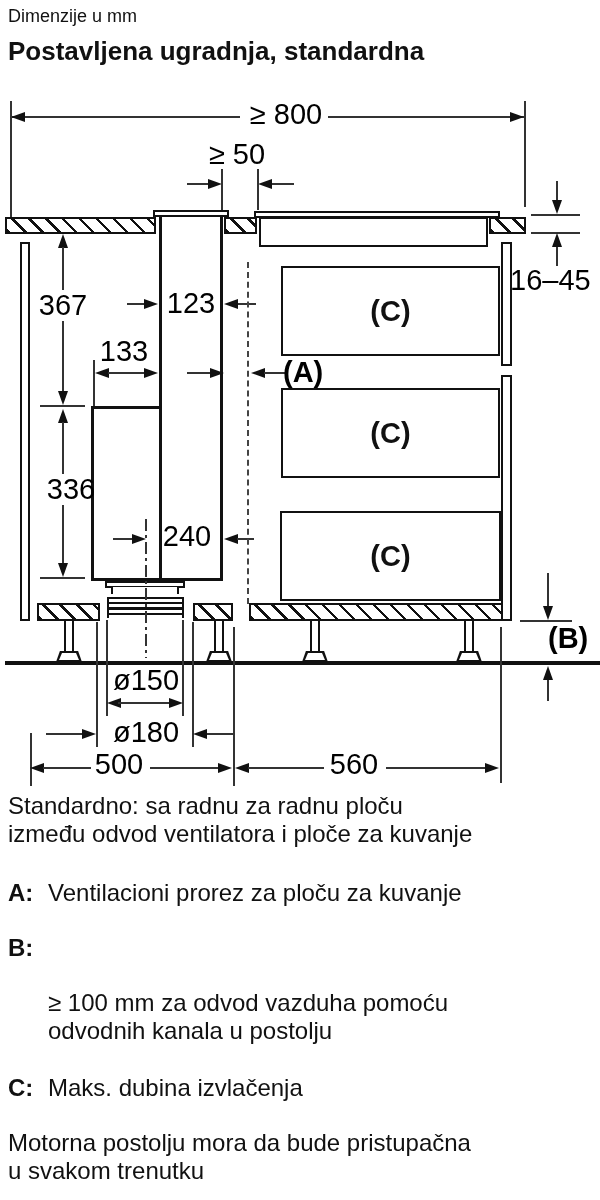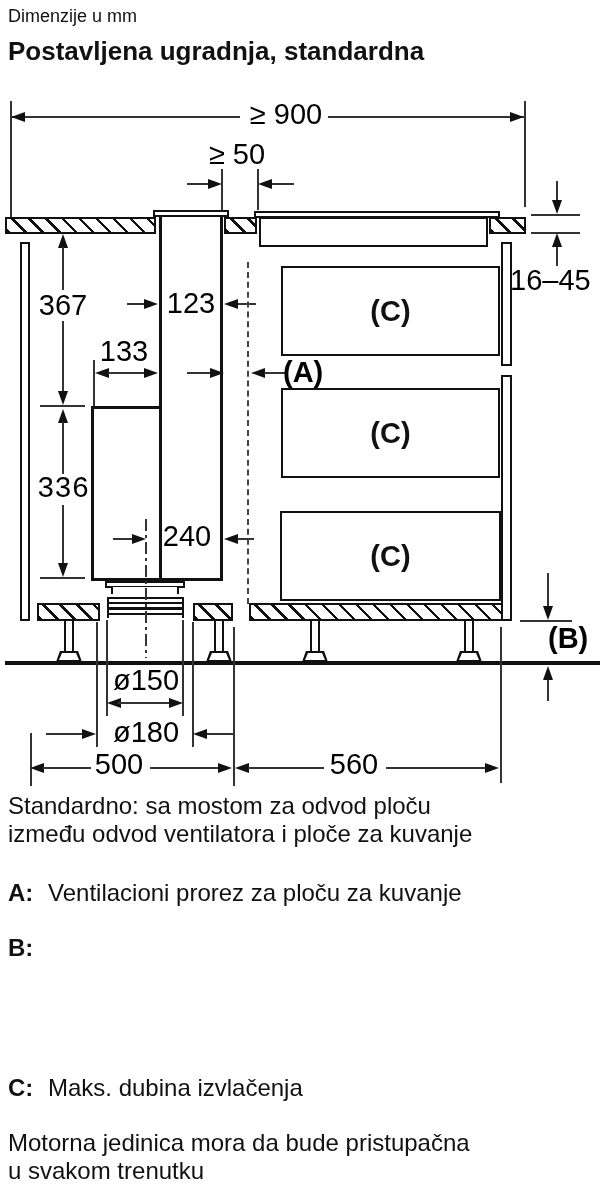--- a/index.html
+++ b/index.html
@@ -36,21 +36,21 @@
     background:repeating-linear-gradient(180deg,#111 0 2.2px,#fff 2.2px 5.2px);}
 </style>
 </head>
 <body>
 
 <div class="page">
 
   <div class="title1">Dimenzije u mm</div>
   <div class="title2">Postavljena ugradnja, standardna</div>
 
-  <div class="dim" style="left:230px;top:100px;width:112px;">≥ 900</div>
+  <div class="dim" style="left:230px;top:100px;width:112px;">≥ 800</div>
   <div class="ln" style="left:11px;top:116px;width:229px;height:2px;"></div>
   <div class="ln" style="left:328px;top:116px;width:196px;height:2px;"></div>
   <div class="ah ah-l" style="left:11px;top:112px;"></div>
   <div class="ah ah-r" style="left:510px;top:112px;"></div>
   <div class="ln" style="left:10px;top:101px;width:2px;height:116px;"></div>
   <div class="ln" style="left:524px;top:101px;width:2px;height:106px;"></div>
 
   <div class="dim" style="left:196px;top:140px;width:82px;">≥ 50</div>
   <div class="ln" style="left:187px;top:183px;width:22px;height:2px;"></div>
   <div class="ah ah-r" style="left:208px;top:179px;"></div>
@@ -81,21 +81,21 @@
 
   <div class="ah ah-u" style="left:58px;top:234px;"></div>
   <div class="ln" style="left:62px;top:247px;width:2px;height:43px;"></div>
   <div class="dim" style="left:32px;top:291px;width:62px;">367</div>
   <div class="ln" style="left:62px;top:321px;width:2px;height:71px;"></div>
   <div class="ah ah-d" style="left:58px;top:391px;"></div>
   <div class="ln" style="left:40px;top:405px;width:45px;height:2px;"></div>
 
   <div class="ah ah-u" style="left:58px;top:409px;"></div>
   <div class="ln" style="left:62px;top:422px;width:2px;height:52px;"></div>
-  <div class="dim" style="left:32px;top:475px;width:62px;font-family:Liberation Mono, monospace;">336</div>
+  <div class="dim" style="left:40px;top:475px;width:62px;">336</div>
   <div class="ln" style="left:62px;top:505px;width:2px;height:59px;"></div>
   <div class="ah ah-d" style="left:58px;top:563px;"></div>
   <div class="ln" style="left:40px;top:577px;width:45px;height:2px;"></div>
 
   <div class="dim" style="left:162px;top:289px;width:58px;">123</div>
   <div class="ln" style="left:127px;top:303px;width:18px;height:2px;"></div>
   <div class="ah ah-r" style="left:144px;top:299px;"></div>
   <div class="ah ah-l" style="left:224px;top:299px;"></div>
   <div class="ln" style="left:238px;top:303px;width:18px;height:2px;"></div>
 
@@ -192,37 +192,41 @@
   <div class="dim" style="left:88px;top:750px;width:62px;">500</div>
   <div class="ln" style="left:150px;top:767px;width:69px;height:2px;"></div>
   <div class="ah ah-r" style="left:218px;top:763px;"></div>
   <div class="ah ah-l" style="left:235px;top:763px;"></div>
   <div class="ln" style="left:248px;top:767px;width:76px;height:2px;"></div>
   <div class="dim" style="left:323px;top:750px;width:62px;">560</div>
   <div class="ln" style="left:386px;top:767px;width:100px;height:2px;"></div>
   <div class="ah ah-r" style="left:485px;top:763px;"></div>
 
   <div class="cap" style="top:792px;">
-    <div>Standardno: sa mostom za odvod ploču</div>
+    <div>Standardno: sa radnu za radnu ploču</div>
     <div>između odvod ventilatora i ploče za kuvanje</div>
   </div>
 
   <div class="cap caprow" style="top:879px;">
     <b>A:</b>
     <span>Ventilacioni prorez za ploču za kuvanje</span>
   </div>
 
   <div class="cap caprow" style="top:934px;">
     <b>B:</b>
   </div>
 
+  <div class="cap" style="top:989px;left:48px;">
+    <div>≥ 100 mm za odvod vazduha pomoću</div>
+    <div>odvodnih kanala u postolju</div>
+  </div>
 
   <div class="cap caprow" style="top:1074px;">
     <b>C:</b>
     <span>Maks. dubina izvlačenja</span>
   </div>
 
   <div class="cap" style="top:1129px;">
-    <div>Motorna jedinica mora da bude pristupačna</div>
+    <div>Motorna postolju mora da bude pristupačna</div>
     <div>u svakom trenutku</div>
   </div>
 
 </div>
 
 </body></html>

